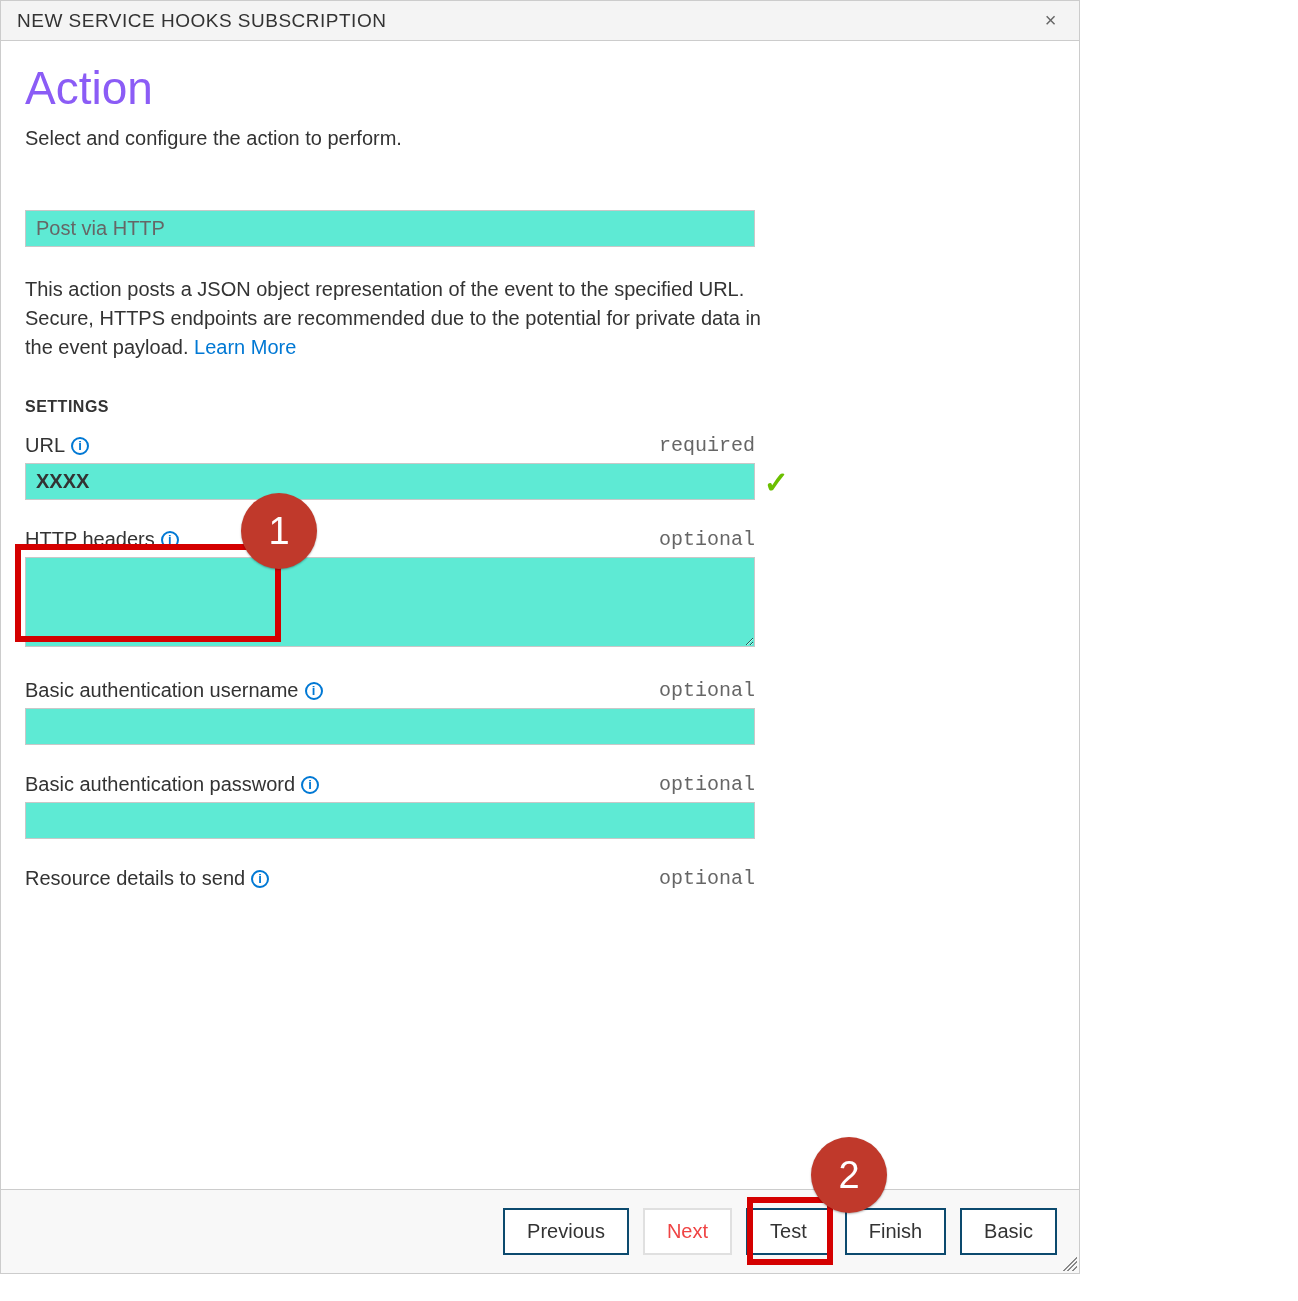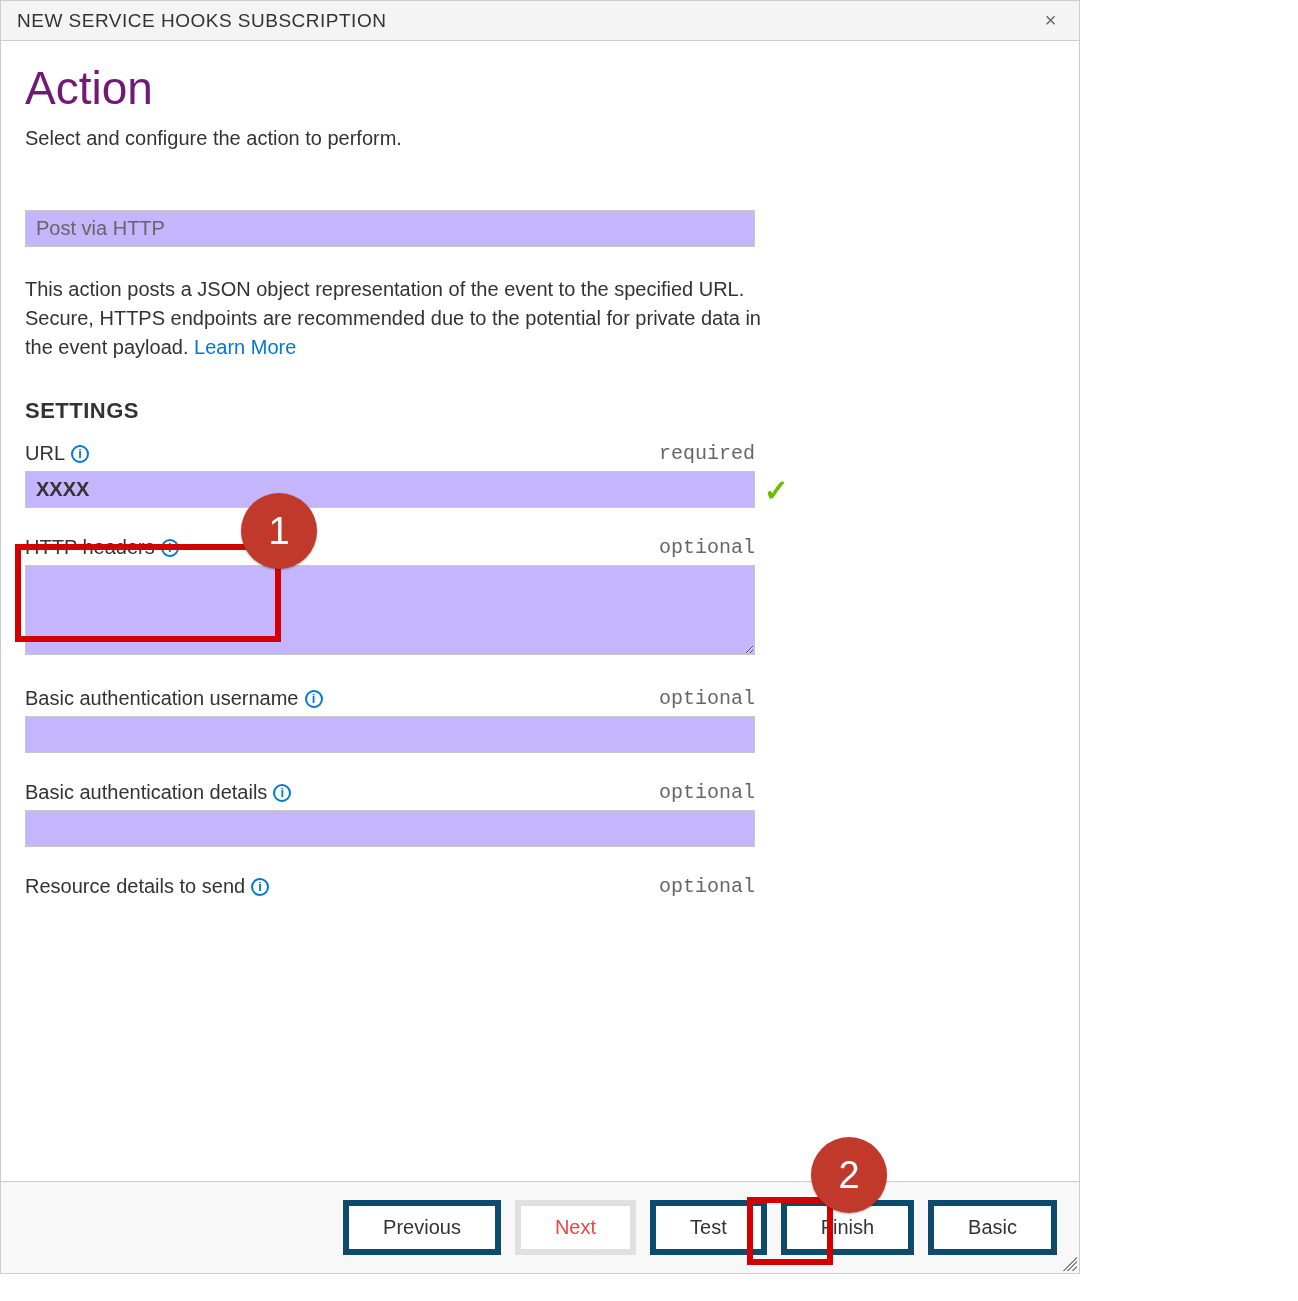--- a/index.html
+++ b/index.html
@@ -48,21 +48,21 @@
       overflow-y: scroll;
       padding: 20px 24px 40px 24px;
     }
     
     .dialog-body::-webkit-scrollbar { width: 18px; }
     .dialog-body::-webkit-scrollbar-track { background: #f0f0f0; }
     .dialog-body::-webkit-scrollbar-thumb { background: #c2c2c2; }
     .dialog-body::-webkit-scrollbar-button { background: #f0f0f0; height: 18px; }
 
     .page-title {
-      color: #701a75;
+      color: #8b5cf6;
       font-size: 46px;
       font-weight: 300;
       margin-bottom: 12px;
     }
     .page-subtitle {
       font-size: 20px;
       color: #333;
       margin-bottom: 60px;
     }
     .field-group { margin-bottom: 28px; max-width: 730px; }
@@ -72,38 +72,38 @@
       margin-bottom: 6px;
       display: flex;
       align-items: center;
       justify-content: space-between;
     }
     .field-label-left { display: flex; align-items: center; gap: 6px; }
     .hint-text { color: #666; font-size: 20px; font-family: Liberation Mono, monospace; }
     .text-input, .select-input {
       width: 100%;
       border: 1px solid #c8c8c8;
-      background: #c4b5fd;
+      background: #5eead4;
       font-size: 20px;
       padding: 6px 10px;
       color: #666;
       font-family: inherit;
     }
     .text-input.filled { color: #333; font-weight: 600; }
     textarea.text-input { height: 90px; resize: both; }
     .desc-text {
       font-size: 20px;
       color: #333;
       line-height: 1.45;
       max-width: 760px;
       margin-bottom: 36px;
     }
     .desc-text a { color: #0078d4; text-decoration: none; }
     .settings-heading {
-      font-size: 22px;
+      font-size: 16px;
       font-weight: 700;
       letter-spacing: 0.5px;
       color: #333;
       margin-bottom: 18px;
     }
     .info-icon {
       display: inline-flex;
       width: 18px; height: 18px;
       border: 2px solid #0078d4;
       border-radius: 50%;
@@ -128,25 +128,25 @@
     .dialog-footer {
       border-top: 1px solid #ccc;
       background: #f8f8f8;
       padding: 18px 22px;
       display: flex;
       justify-content: flex-end;
       gap: 14px;
       position: relative;
     }
     .btn {
-      border: 6px solid #0c4a6e;
+      border: 2px solid #0c4a6e;
       background: #fff;
       font-size: 20px;
       color: #333;
-      padding: 10px 34px;
+      padding: 10px 22px;
       cursor: pointer;
       font-family: inherit;
     }
     .btn.disabled { color: #ef4444; border-color: #e0e0e0; cursor: default; }
     .resize-grip {
       position: absolute;
       right: 2px; bottom: 2px;
       width: 18px; height: 18px;
       background:
         linear-gradient(135deg, transparent 0 60%, #888 60% 65%, transparent 65% 72%, #888 72% 77%, transparent 77% 84%, #888 84% 89%, transparent 89% 100%);
@@ -227,21 +227,21 @@
             <i class="info-icon">i</i>
           </span>
           <span class="hint-text">optional</span>
         </div>
         <input class="text-input" style="">
       </div>
 
       <div class="field-group">
         <div class="field-label">
           <span class="field-label-left">
-            <span>Basic authentication details</span>
+            <span>Basic authentication password</span>
             <i class="info-icon">i</i>
           </span>
           <span class="hint-text">optional</span>
         </div>
         <input class="text-input" type="password" style="">
       </div>
 
       <div class="field-group">
         <div class="field-label">
           <span class="field-label-left">

